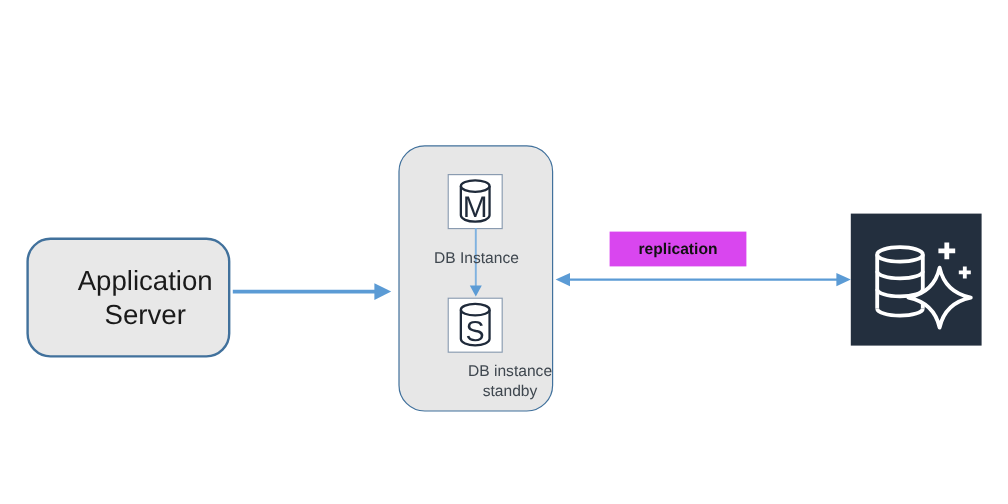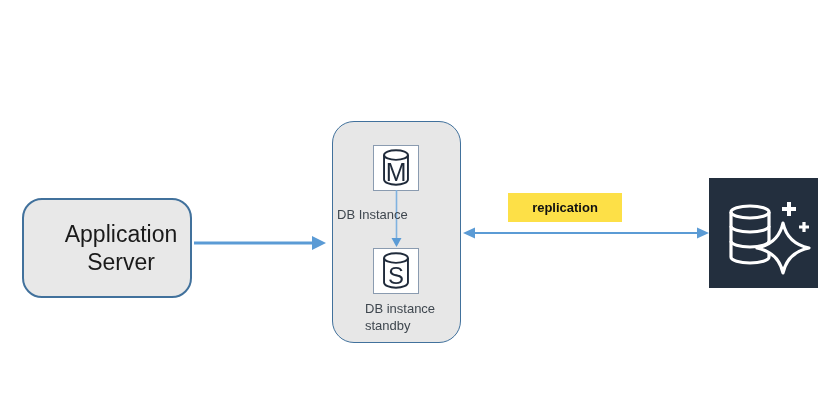--- a/index.html
+++ b/index.html
@@ -36,29 +36,29 @@
 
   
   .db-icon{
     width:46px;height:46px;background:#ffffff;border:1px solid #8a9bb0;
     box-sizing:border-box;display:flex;align-items:center;justify-content:center;
   }
   .db-icon-primary{left:373px;top:145px;}
   .db-icon-standby{left:373px;top:248px;}
 
   .db-label{
-    left:337px;width:120px;text-align:left;
+    left:337px;width:120px;text-align:center;
     font-size:13px;line-height:17px;color:#3f474f;z-index:3;
   }
   .db-label-primary{top:206px;}
   .db-label-standby{top:300px;}
 
   
   .repl-label{
-    left:508px;top:193px;width:114px;height:29px;background:#fde047;
+    left:508px;top:193px;width:114px;height:29px;background:#d946ef;
     display:flex;align-items:center;justify-content:center;
     font-size:13px;font-weight:bold;color:#111111;z-index:3;
   }
 
   
   .aurora-box{
     left:709px;top:178px;width:109px;height:110px;background:#232f3e;
     display:flex;align-items:center;justify-content:center;
   }
   .aurora-label{

